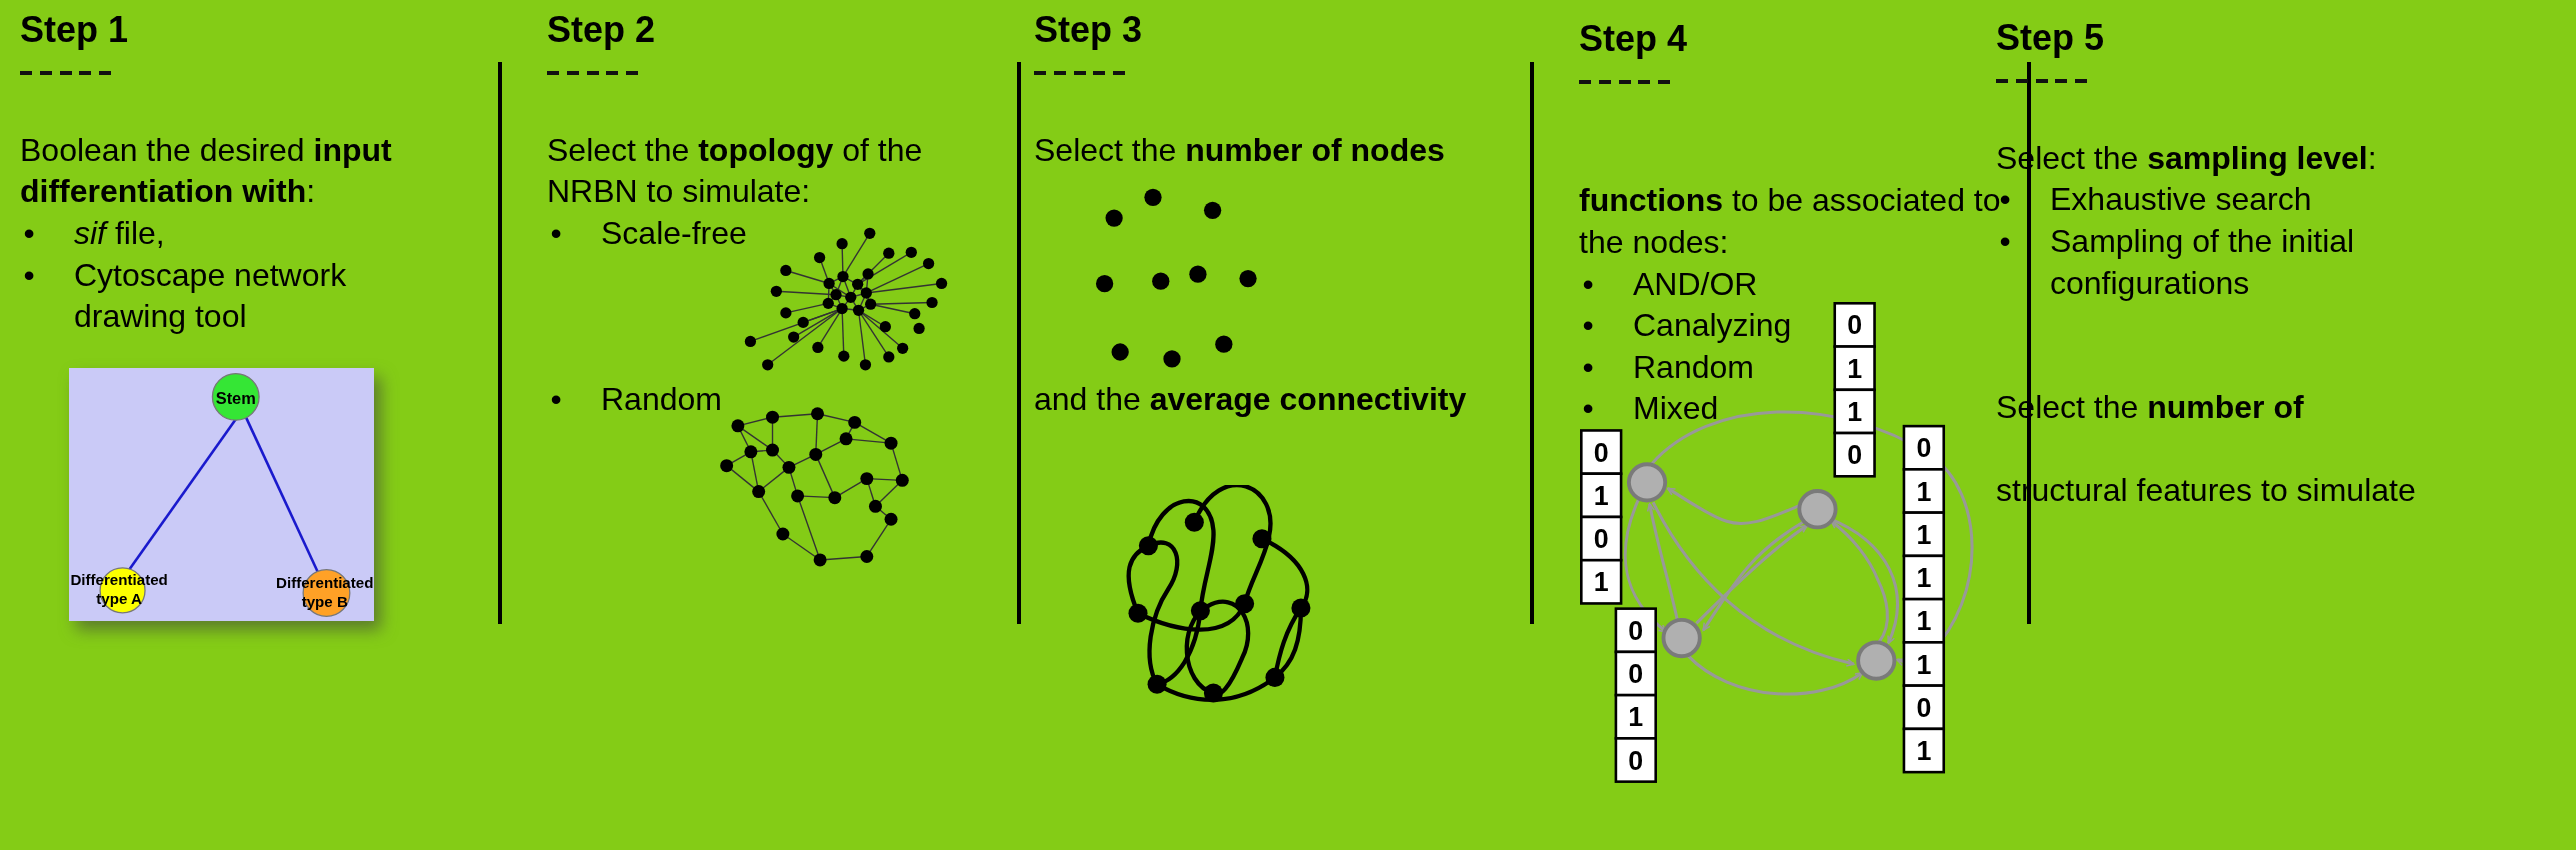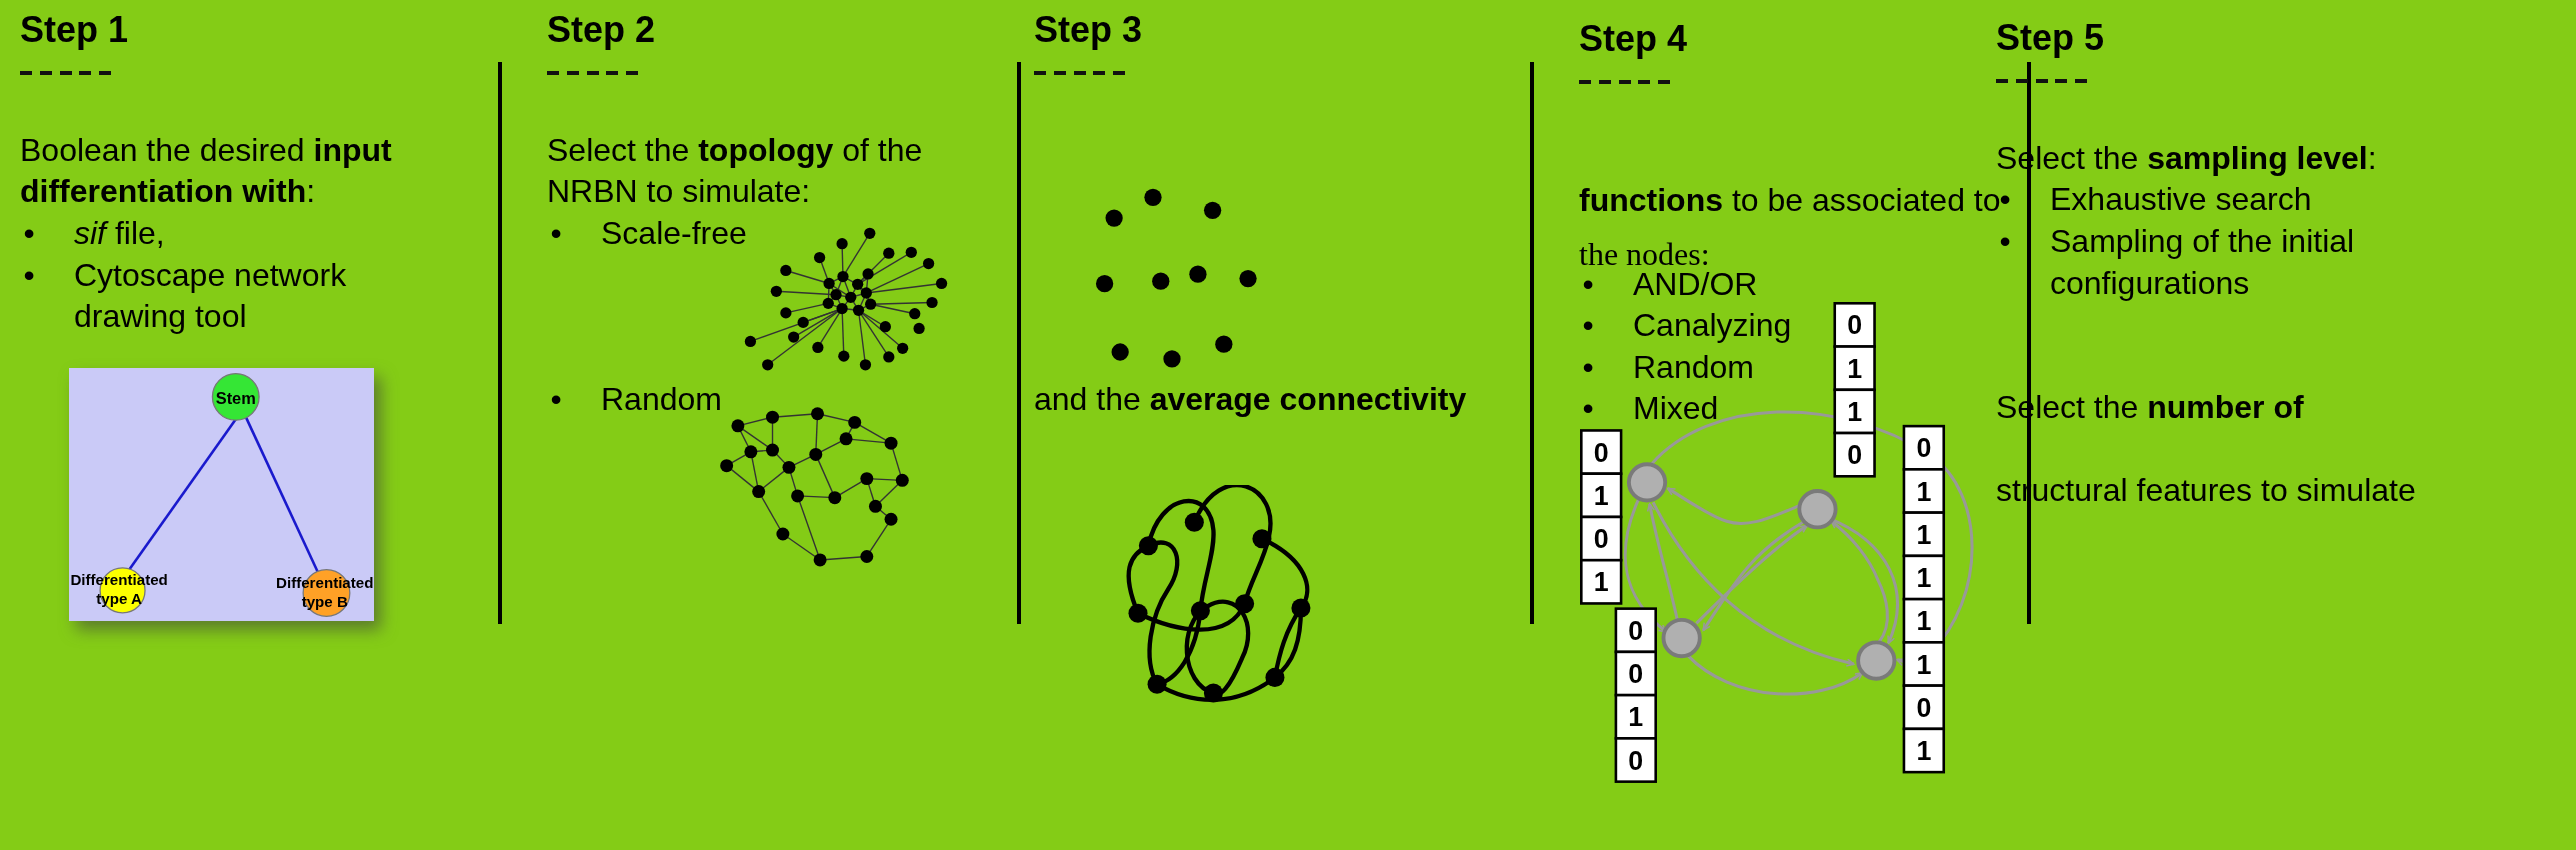--- a/index.html
+++ b/index.html
@@ -64,35 +64,36 @@
     <section class="col" style="left: 1034px; width: 485px;">
       <h2 class="title">Step 3</h2>
       <div class="dashes">
         <span></span>
         <span></span>
         <span></span>
         <span></span>
         <span></span>
       </div>
       <div class="body">
+        <div class="line" style="top: 129px;"><span>Select the </span><b>number of nodes</b></div>
         <div class="line" style="top: 378px;"><span>and the </span><b>average connectivity</b></div>
       </div>
     </section>
     <section class="col" style="left: 1579px; width: 485px; margin-top: 9px;">
       <h2 class="title">Step 4</h2>
       <div class="dashes">
         <span></span>
         <span></span>
         <span></span>
         <span></span>
         <span></span>
       </div>
       <div class="body">
         <div class="line" style="top: 170px;"><b>functions</b><span> to be associated to</span></div>
-        <div class="line" style="top: 224px; font-family: Liberation Serif, serif;"><span>the nodes:</span></div>
+        <div class="line" style="top: 212px;"><span>the nodes:</span></div>
         <div class="line bullet" style="top: 254px;"><span class="bdot">•</span><span>AND/OR</span></div>
         <div class="line bullet" style="top: 295px;"><span class="bdot">•</span><span>Canalyzing</span></div>
         <div class="line bullet" style="top: 337px;"><span class="bdot">•</span><span>Random</span></div>
         <div class="line bullet" style="top: 378px;"><span class="bdot">•</span><span>Mixed</span></div>
       </div>
     </section>
     <section class="col" style="left: 1996px; width: 485px; margin-top: 8px;">
       <h2 class="title">Step 5</h2>
       <div class="dashes">
         <span></span>

